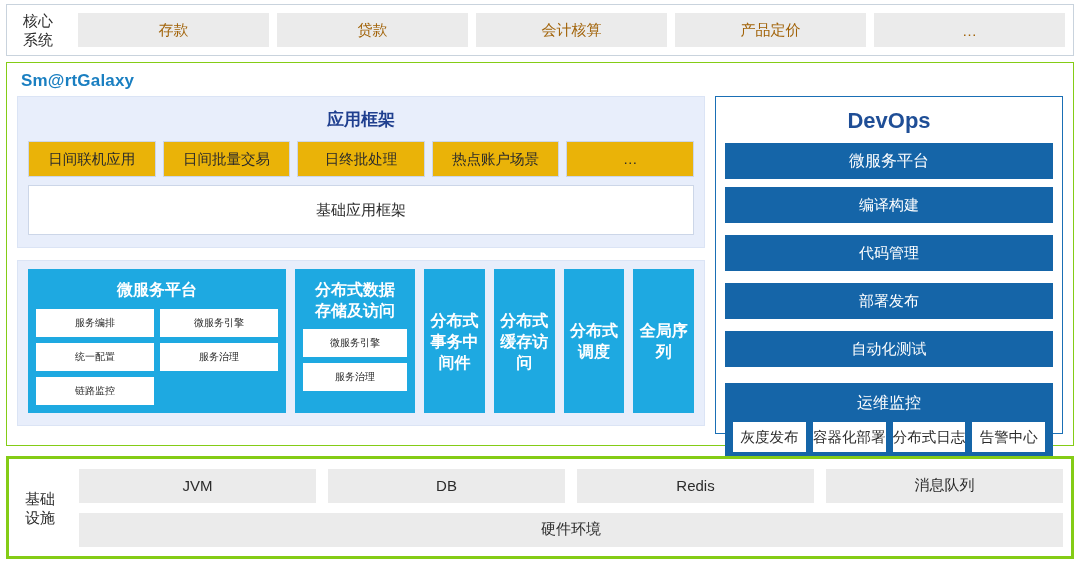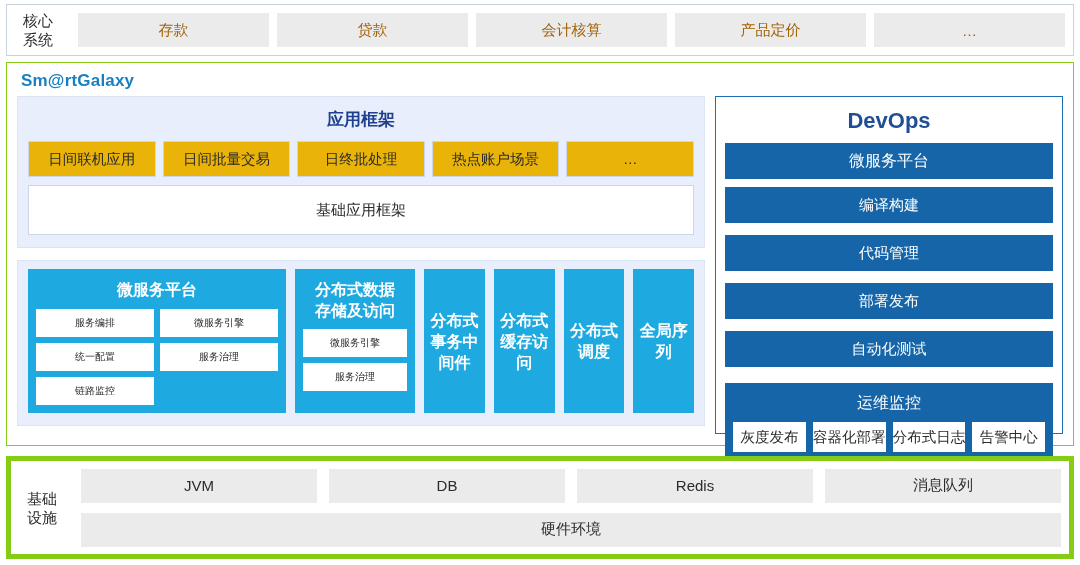--- a/index.html
+++ b/index.html
@@ -281,21 +281,21 @@
     justify-content: center;
     font-size: 14.5px;
     color: #2b2b2b;
   }
 
   
   .infra-band {
     position: absolute;
     left: 6px; top: 456px;
     width: 1068px; height: 103px;
-    border: 5px solid #84cc16;
+    border: 3px solid #84cc16;
     box-sizing: border-box;
     display: flex;
     align-items: center;
     background: #ffffff;
   }
   .infra-label {
     width: 62px;
     flex: 0 0 62px;
     font-size: 15px;
     line-height: 19px;

